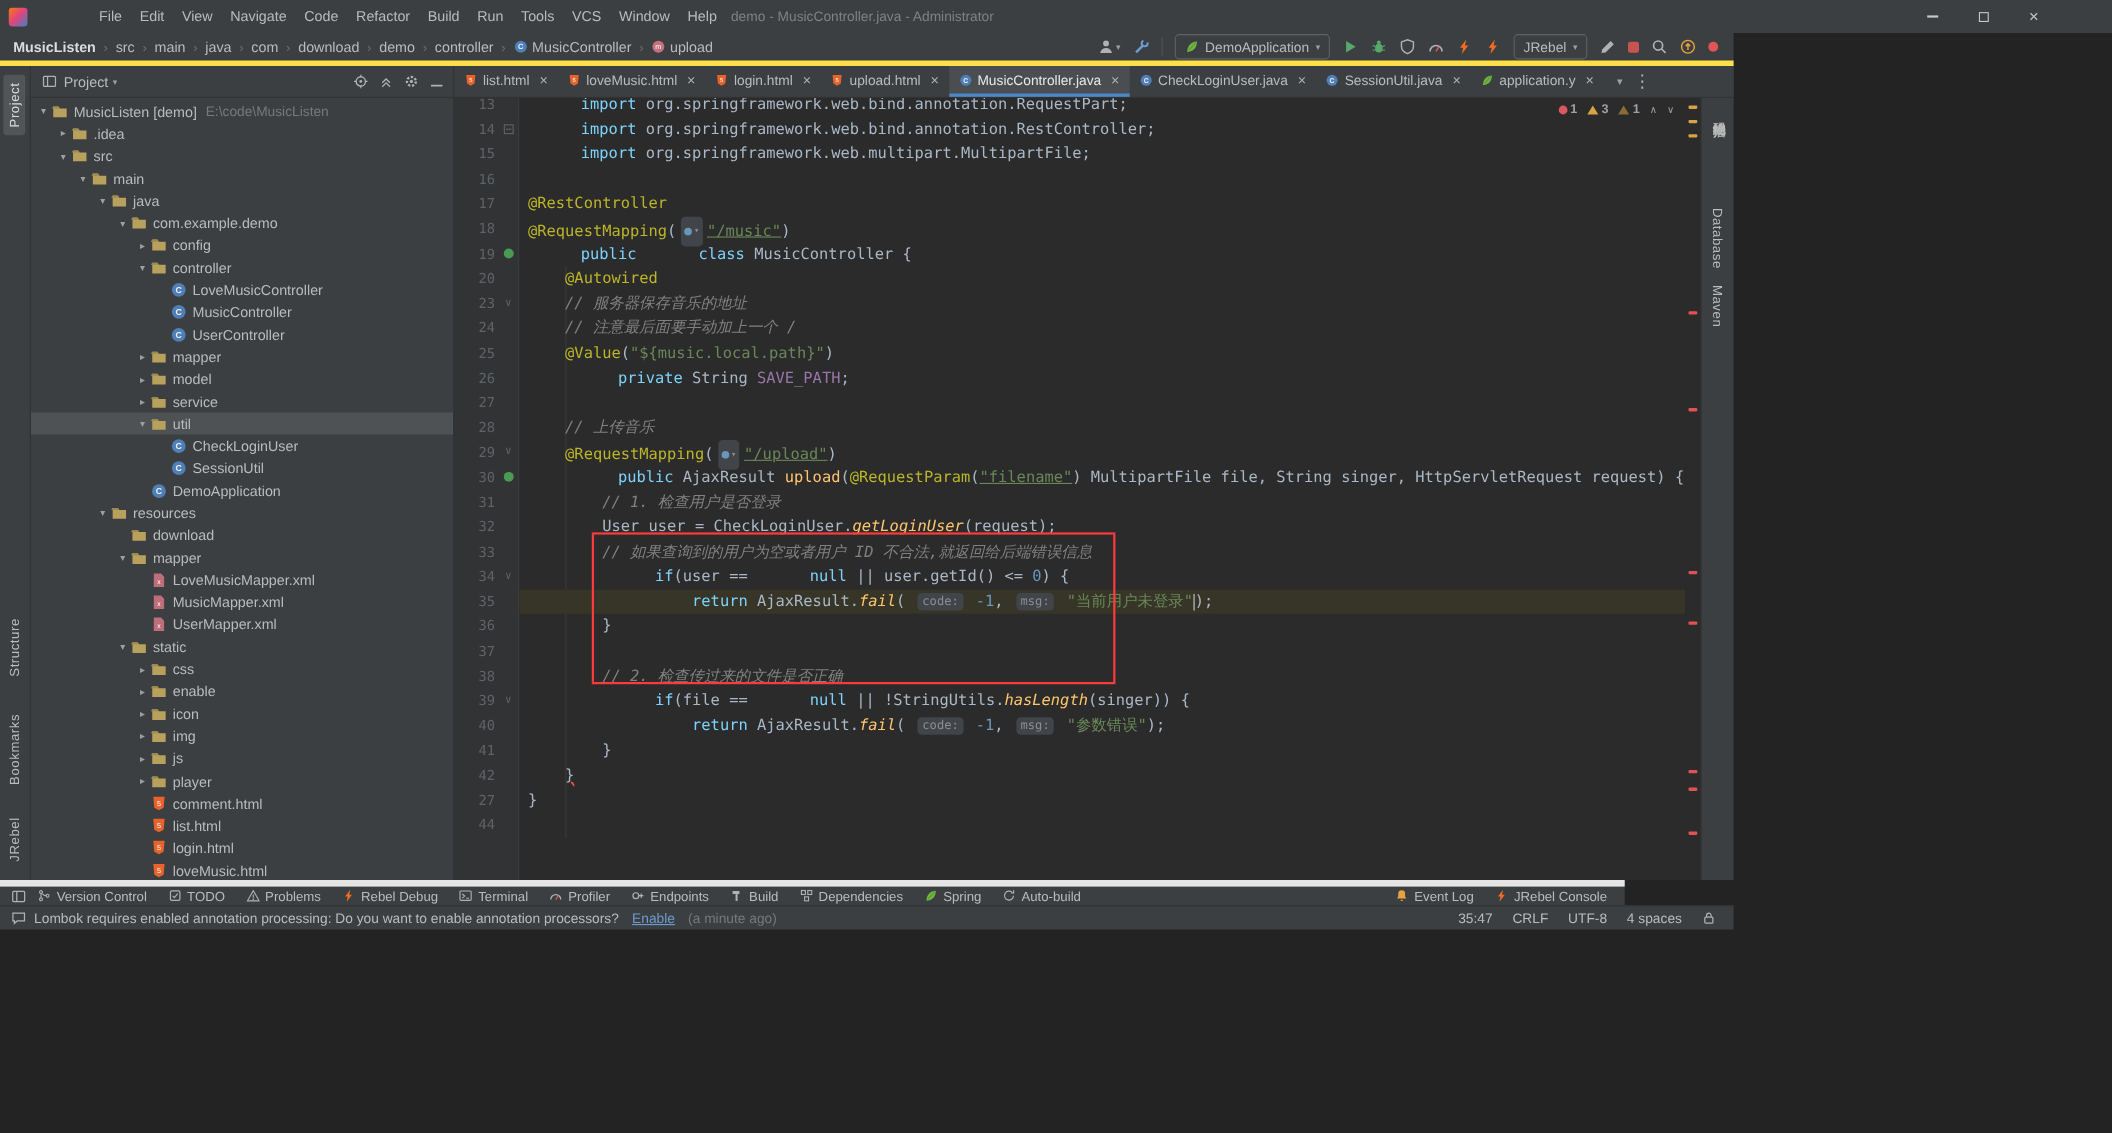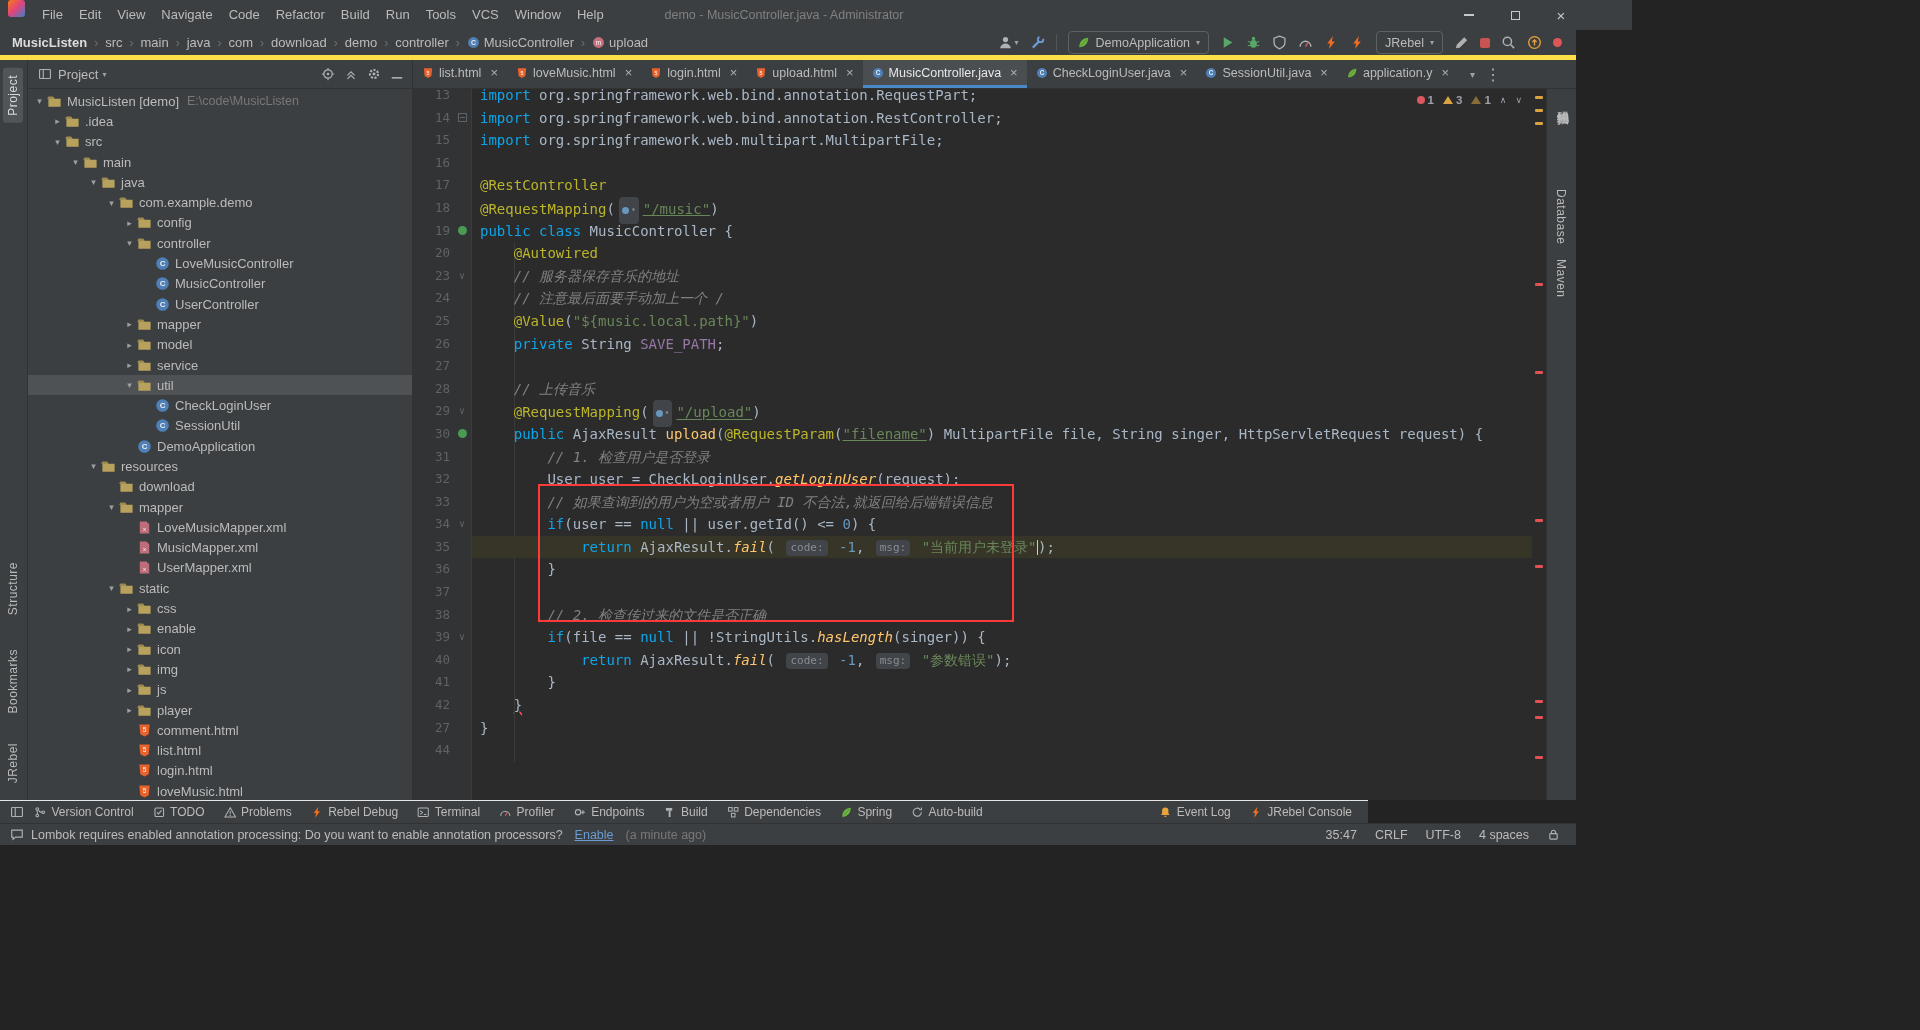--- a/index.html
+++ b/index.html
@@ -3,21 +3,21 @@
 <meta charset="utf-8">
 <style>
   html,body{margin:0;padding:0;background:#232323;}
   #app{position:relative;width:1920px;height:1030px;overflow:hidden;
        font-family:"Liberation Sans",sans-serif;background:#232323;color:#BBBBBB;
        -webkit-font-smoothing:antialiased;}
   #app *{box-sizing:border-box;}
   .abs{position:absolute;}
 
   
-  #titlebar{left:0;top:0;width:1632px;height:30px;background:#3C3F41;display:flex;align-items:flex-start;z-index:20;}
+  #titlebar{left:0;top:0;width:1920px;height:30px;background:#3C3F41;display:flex;align-items:center;z-index:20;gap:48px;}
   .logo{width:17px;height:17px;margin:0 9px 0 8px;border-radius:3px;flex:none;
         background:linear-gradient(135deg,#F97A12 0%,#E1447D 48%,#3B82C4 100%);}
   #menubar{display:flex;align-items:center;height:30px;z-index:2;}
   .mi{padding:0 8px;font-size:13px;color:#BBBBBB;line-height:30px;white-space:nowrap;}
   #wintitle{position:absolute;left:0;top:0;width:1568px;height:30px;line-height:30px;text-align:center;
             color:#808080;font-size:12.5px;pointer-events:none;z-index:1;}
   #wincontrols{position:absolute;right:48px;top:0;height:30px;display:flex;}
   .wcb{width:46px;height:30px;display:flex;align-items:center;justify-content:center;color:#C8C8C8;}
   .wmin{width:10px;height:1.5px;background:#C8C8C8;}
   .wmax{width:9px;height:9px;border:1.3px solid #C8C8C8;}
@@ -76,21 +76,21 @@
 
   
   #editor{left:413px;top:89px;width:1119px;height:711px;background:#2B2B2B;overflow:hidden;z-index:6;}
   #gutterbg{position:absolute;left:0;top:0;width:59px;height:711px;background:#313335;border-right:1px solid #3A3D3F;}
   #codelines{position:absolute;left:0;top:-5px;width:100%;z-index:1;}
   .cline{height:22.6px;line-height:22.6px;display:flex;font-family:"DejaVu Sans Mono",monospace;font-size:14px;}
   .lnum{width:39px;flex:none;text-align:right;color:#606366;font-size:12.5px;padding-right:2px;}
   .lfold{width:20px;flex:none;color:#606366;font-size:10px;text-align:center;}
   .lcode{flex:1;padding-left:8px;white-space:pre;color:#A9B7C6;}
   .cline.cur .lcode{background:#363527;}
-  .tk-kw{color:#0ea5e9;} .tk-pl{color:#A9B7C6;} .tk-ann{color:#BBB529;} .tk-str{color:#6A8759;}
+  .tk-kw{color:#7dd3fc;margin-left:48px;} .tk-pl{color:#A9B7C6;} .tk-ann{color:#BBB529;} .tk-str{color:#6A8759;}
   .tk-stru{color:#6A8759;text-decoration:underline;} .tk-num{color:#6897BB;}
   .tk-cmt{color:#808080;font-style:italic;} .tk-fld{color:#9876AA;}
   .tk-mdecl{color:#FFC66D;} .tk-mcall{color:#FFC66D;font-style:italic;}
   .tk-err{color:#A9B7C6;text-decoration:underline wavy #FF5050;}
   .tk-inlay,.inlaypill{display:inline-block;background:#41454A;color:#8A8E92;border-radius:4px;
       font-size:11px;line-height:14px;padding:1px 4px;margin:0 3px;vertical-align:middle;font-style:normal;}
   .micon{display:inline-flex;align-items:center;background:#41454A;border-radius:4px;padding:2px 3px;
          margin:0 4px;vertical-align:middle;}
   .micon b{width:7px;height:7px;border-radius:50%;background:#6897BB;display:inline-block;}
   .micon i{color:#8A8E92;font-size:8px;font-style:normal;margin-left:2px;}
@@ -105,21 +105,21 @@
   .ind{display:inline-flex;align-items:center;gap:3px;}
   .edot{width:8px;height:8px;border-radius:50%;background:#DB5860;display:inline-block;}
   .wtri{width:0;height:0;border-left:5px solid transparent;border-right:5px solid transparent;
         border-bottom:8px solid #D9A343;display:inline-block;}
   .wtri.dim{opacity:.55;}
   .ichev{color:#9DA0A8;font-size:9px;}
   #errorstripe{left:1532px;top:89px;width:14px;height:711px;background:#2B2B2B;z-index:7;}
   .smark{position:absolute;left:3px;width:8px;height:3px;border-radius:1px;}
 
   
-  #bottombar{left:0;top:800px;width:1368px;height:23px;background:#3C3F41;border-top:1px solid #e5e5e5;
+  #bottombar{left:0;top:800px;width:1477px;height:23px;background:#3C3F41;border-top:6px solid #e5e5e5;
              display:flex;align-items:center;z-index:10;font-size:12px;}
   .bbleft{display:flex;align-items:center;gap:19px;margin-left:10px;}
   .bbright{margin-left:auto;display:flex;align-items:center;gap:19px;margin-right:16px;}
   .bbitem{display:inline-flex;align-items:center;gap:5px;color:#BBBBBB;white-space:nowrap;}
   .bbicon{width:12.5px;height:12.5px;display:inline-flex;}
   #statusbar{left:0;top:823px;width:1576px;height:22px;background:#3C3F41;border-top:1px solid #323232;
              display:flex;align-items:center;z-index:10;font-size:12.5px;}
   #sbmsgwrap{display:flex;align-items:center;gap:7px;margin-left:10px;white-space:nowrap;}
   #sblink{color:#6B9BD2;text-decoration:underline;margin-left:5px;}
   #sbago{color:#787878;margin-left:5px;}

